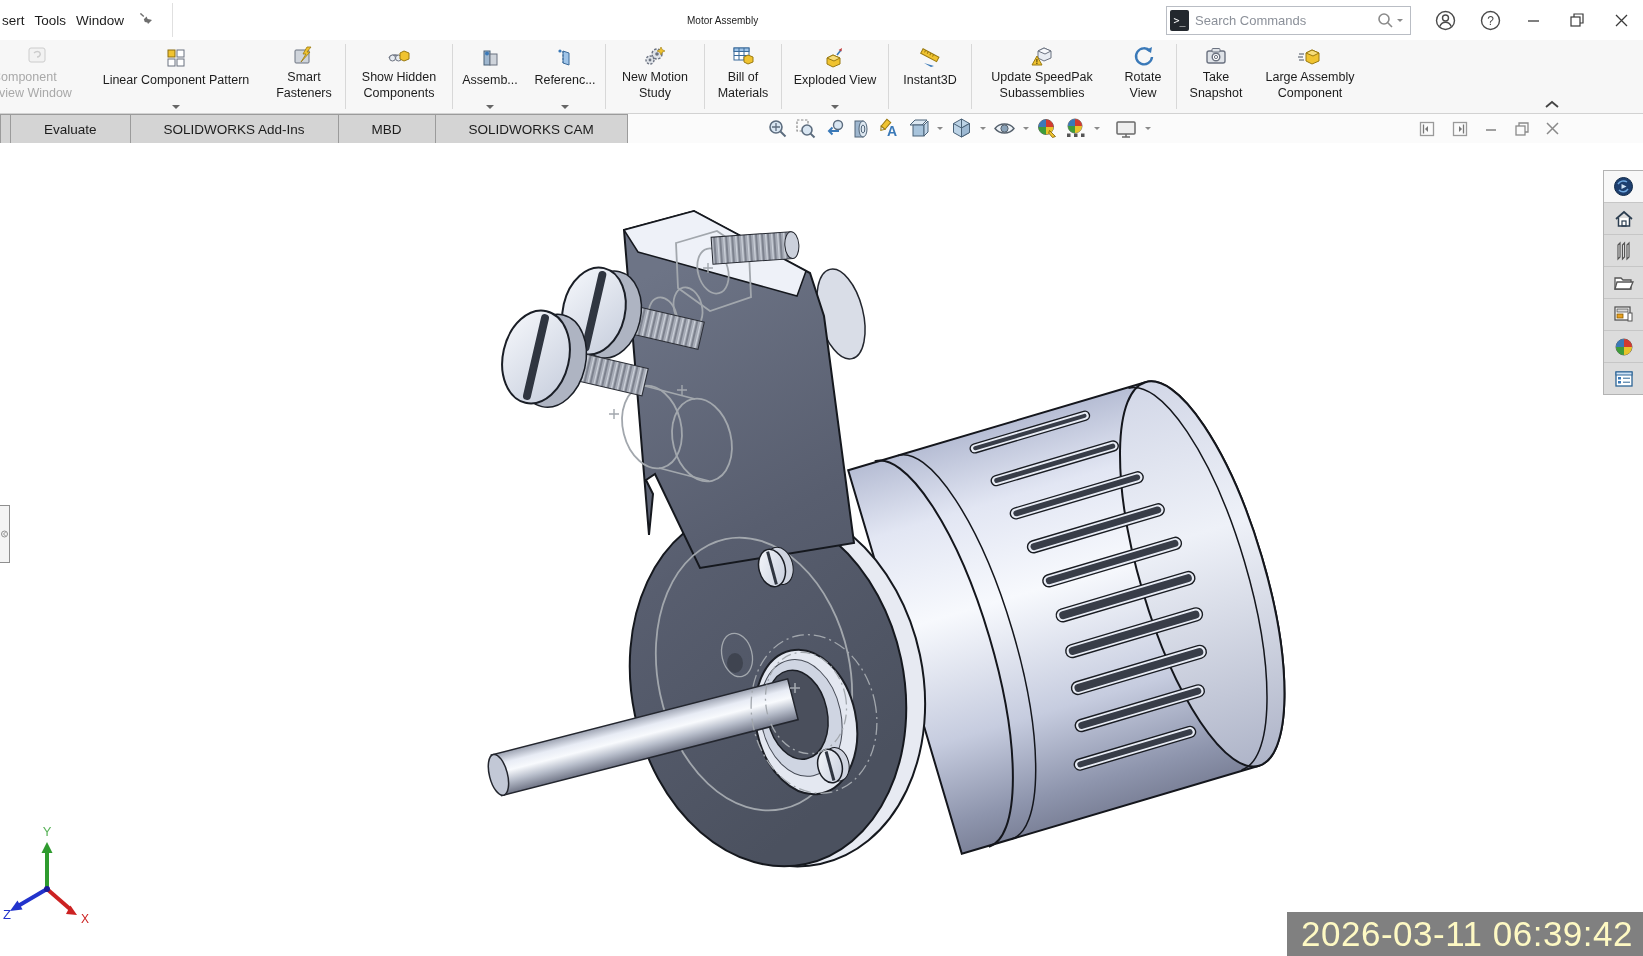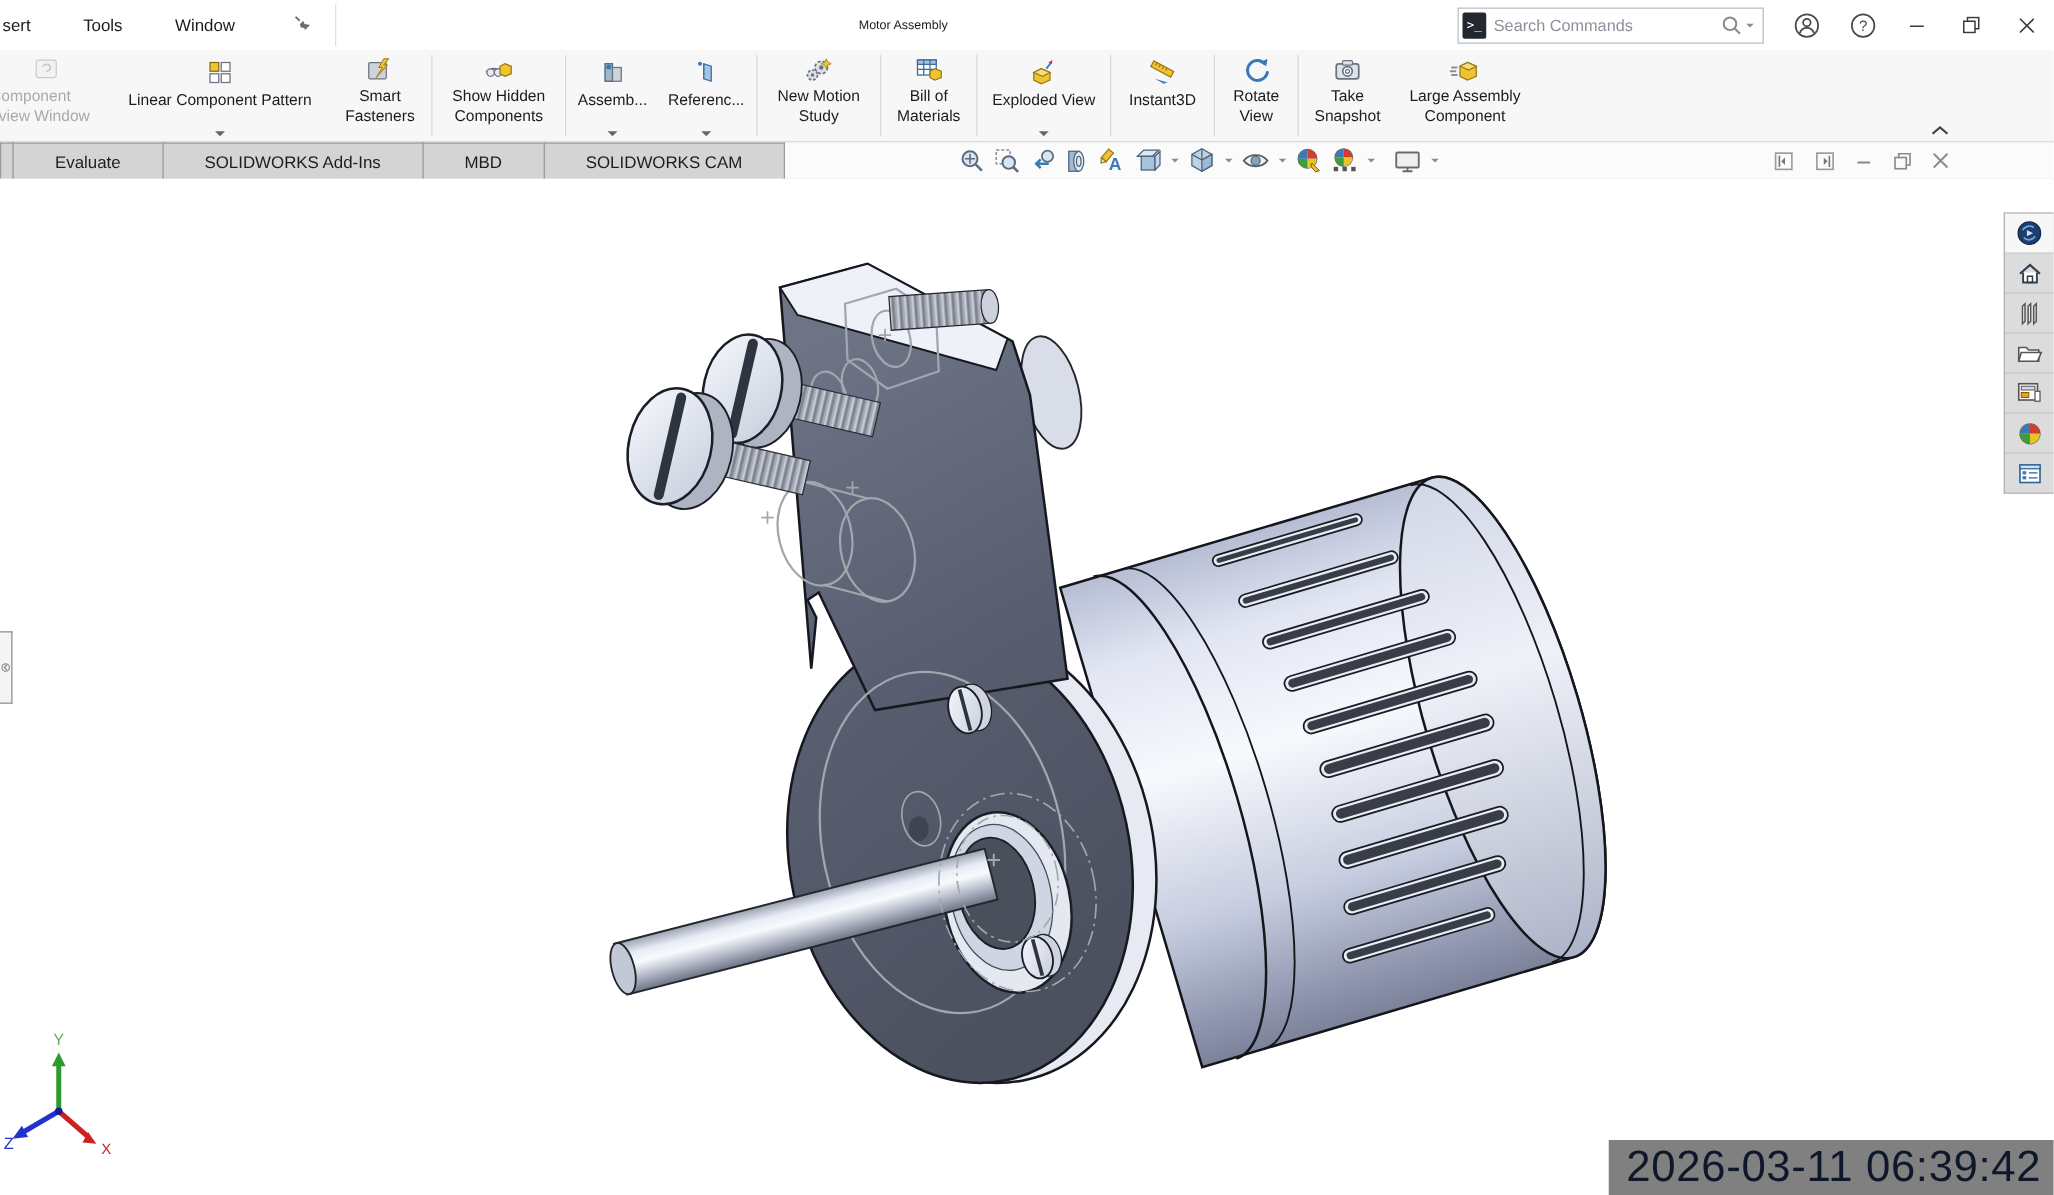--- a/index.html
+++ b/index.html
@@ -2,21 +2,21 @@
 <html><head>
 <meta charset="utf-8">
 <style>
   html,body{margin:0;padding:0;}
   body{width:1643px;height:956px;overflow:hidden;position:relative;background:#fff;
        font-family:"Liberation Sans",sans-serif;color:#1c1c1c;-webkit-font-smoothing:antialiased;}
   svg{display:block}
 
   
   .titlebar{height:40px;background:#fff;display:flex;align-items:center;position:relative;}
-  .menubar{display:flex;align-items:center;gap:42px;font-size:13.5px;padding-left:2px;}
+  .menubar{display:flex;align-items:center;gap:10px;font-size:13.5px;padding-left:2px;}
   .menubar .mitem{cursor:default;}
   .pin{margin-left:4px;}
   .menusep{width:1px;height:34px;background:#e0e0e0;margin-left:18px;}
   .doctitle{position:absolute;left:687px;top:0;height:40px;display:flex;align-items:center;font-size:10px;}
   .tb-right{position:absolute;right:0;top:0;height:40px;display:flex;align-items:center;}
   .searchbox{width:236px;height:27px;border:1px solid #b9bdc4;background:#fff;display:flex;align-items:center;padding:0 4px 0 3px;}
   .cmdicon{width:21px;height:21px;background:#23282e;color:#fff;border-radius:2px;
            font-family:"DejaVu Sans Mono",monospace;font-size:10px;display:flex;align-items:center;justify-content:center;}
   .searchbox input{flex:1;border:none;outline:none;font-size:13px;color:#444;padding:0 6px;font-family:"Liberation Sans",sans-serif;background:transparent;}
   .searchbox input::placeholder{color:#8b9099;}
@@ -52,21 +52,21 @@
   
   .viewport{position:absolute;left:0;top:143px;right:0;bottom:0;background:#fff;}
   .model{position:absolute;left:0;top:0;}
 
   .taskrail{position:absolute;right:0;top:27px;width:39px;background:#dcdcdc;
             border:1px solid #b3b3b3;border-right:none;}
   .railitem{height:31px;display:flex;align-items:center;justify-content:center;border-bottom:1px solid #c6c6c6;}
   .railitem:last-child{border-bottom:none;}
   .railitem.sel{background:#f7f7f7;}
 
-  .timestamp{position:absolute;right:0;bottom:0;height:44px;background:#808080;color:#0f172a;
+  .timestamp{position:absolute;right:0;bottom:0;height:44px;background:#808080;color:#fef9c3;
              font-size:35px;display:flex;align-items:center;padding:0 10px 0 14px;letter-spacing:.5px;}
 
   .triad{position:absolute;left:2px;bottom:24px;}
   .lefttab{position:absolute;left:0;top:362px;width:9px;height:56px;background:#f4f4f4;
            border:1px solid #8f8f8f;border-left:none;display:flex;align-items:center;justify-content:center;}
 </style>
 </head>
 <body>
 
 <div class="titlebar">
@@ -277,20 +277,32 @@
           </g>
           <path d="M6 16l10 3-3 1z" fill="#3a79b8"></path>
         </svg>
     </span>
     <span class="rl">Instant3D</span>
     <span class="rl"></span>
   </div>
 
   <div class="rsep"></div>
 
+  <div class="rbtn" style="width:130px">
+    <span class="ricon">
+      <svg width="24" height="22" viewBox="0 0 24 22">
+          <path d="M8 6l6-3 7 3v7l-7 3-6-3z" fill="#e8ecf2" stroke="#6b7280"></path>
+          <path d="M8 6l6-3 7 3-6 3z" fill="#f6f8fb" stroke="#6b7280"></path>
+          <path d="M7 11l5 9H2z" fill="#f0c330" stroke="#9a7a10"></path>
+          <text x="7" y="19" font-size="7" text-anchor="middle" fill="#3a2a00" font-family="Liberation Sans,sans-serif" font-weight="bold">!</text>
+        </svg>
+    </span>
+    <span class="rl">Update SpeedPak</span>
+    <span class="rl">Subassemblies</span>
+  </div>
 
   <div class="rbtn" style="width:56px">
     <span class="ricon">
       <svg width="24" height="22" viewBox="0 0 24 22">
           <path d="M19 6a8 8 0 1 0 2 6" fill="none" stroke="#3a79b8" stroke-width="2.4"></path>
           <path d="M21 2l-1 6-5-3z" fill="#3a79b8"></path>
         </svg>
     </span>
     <span class="rl">Rotate</span>
     <span class="rl">View</span>

